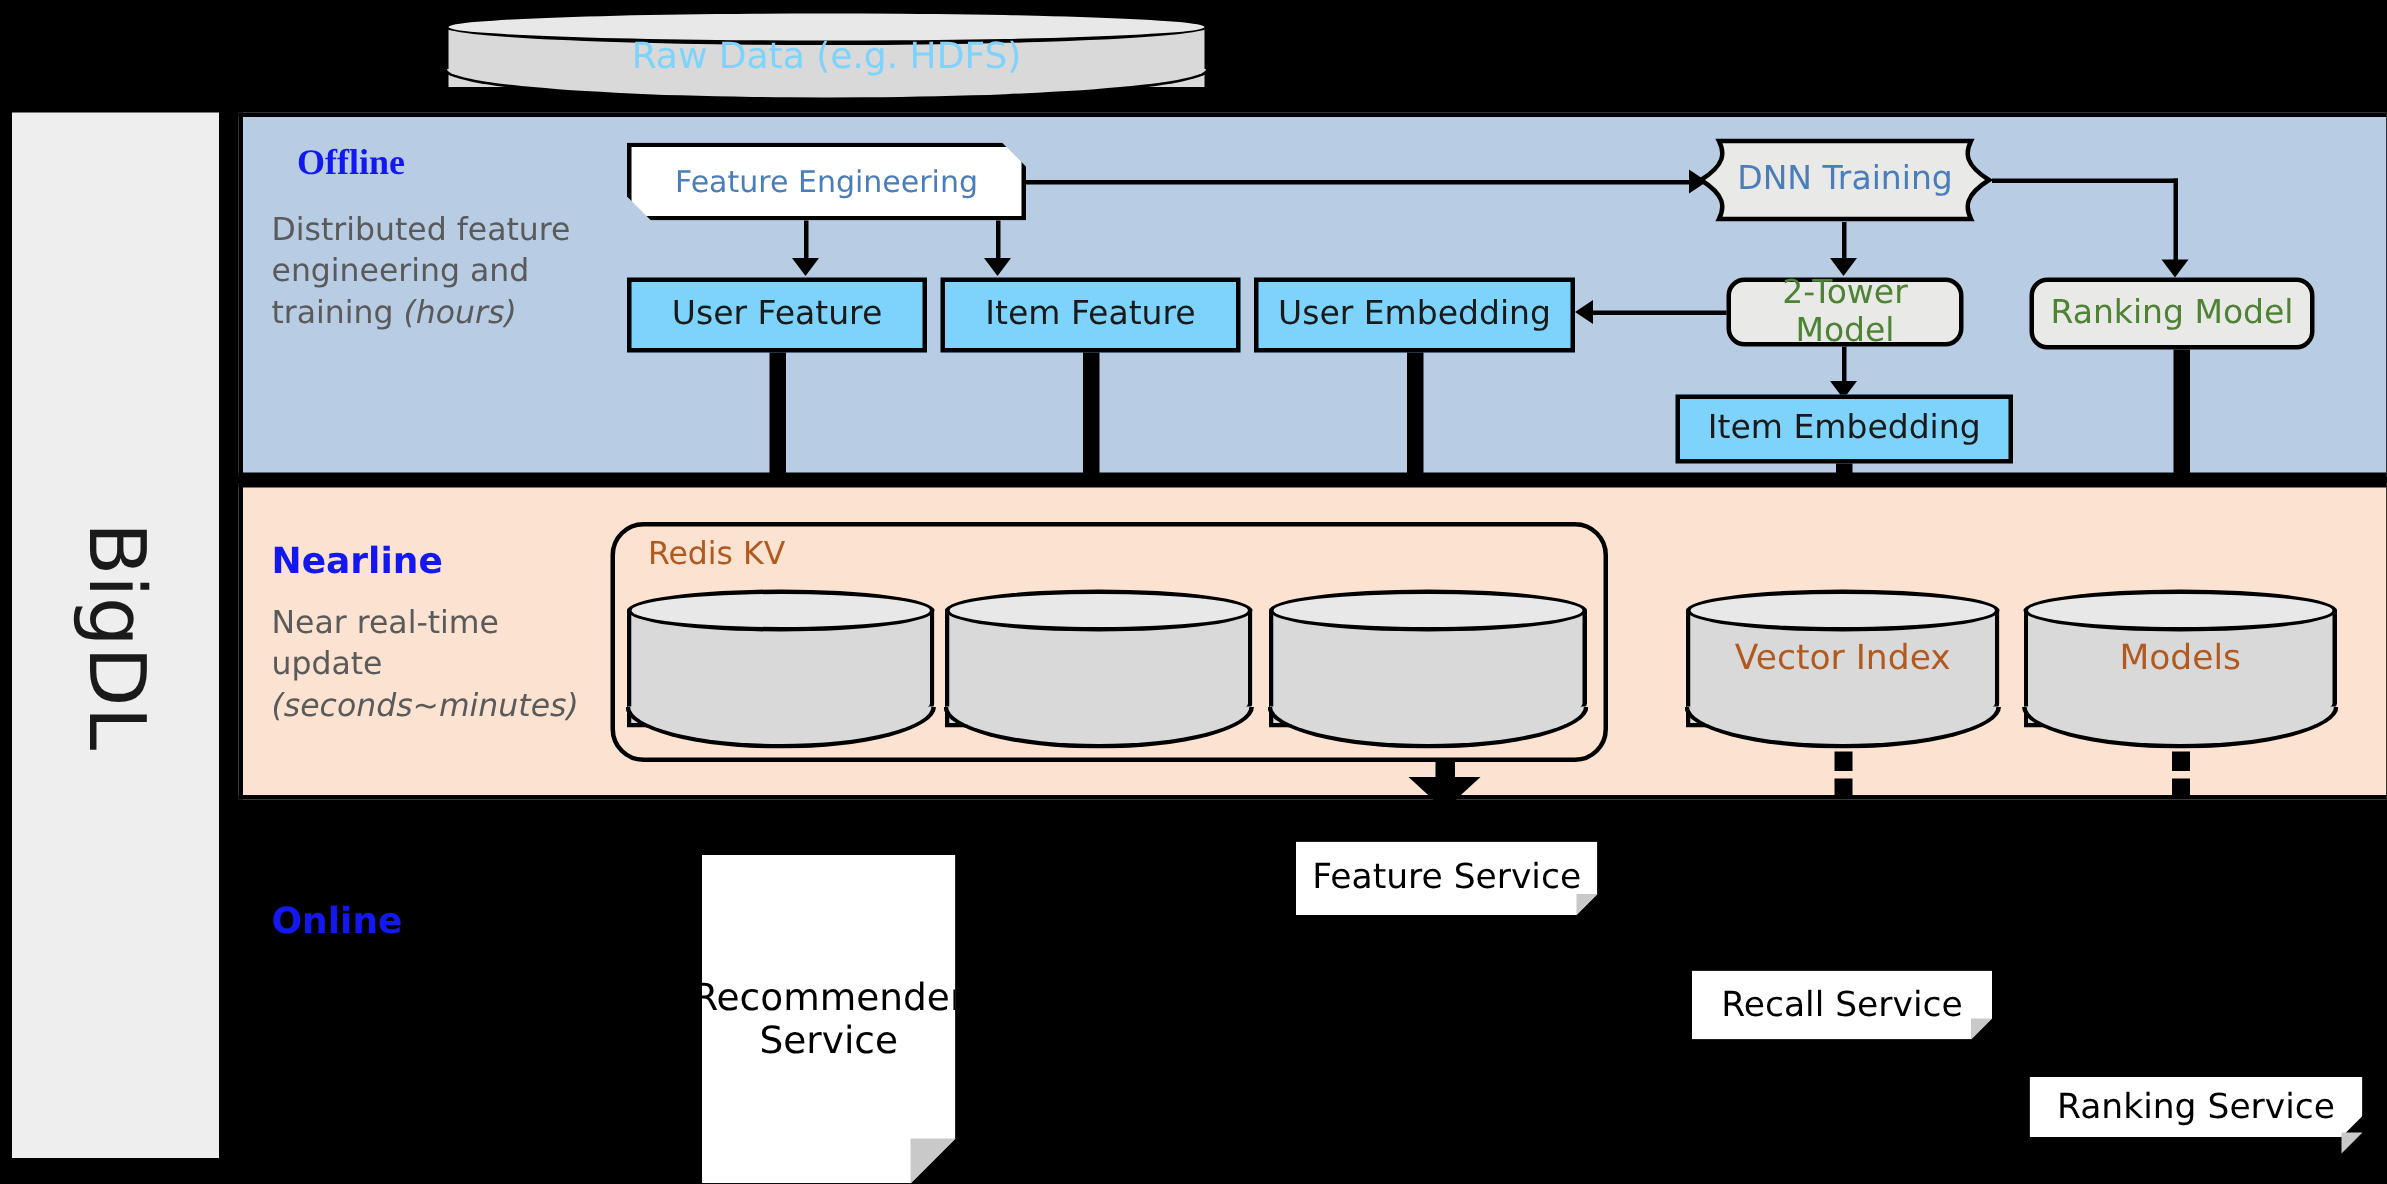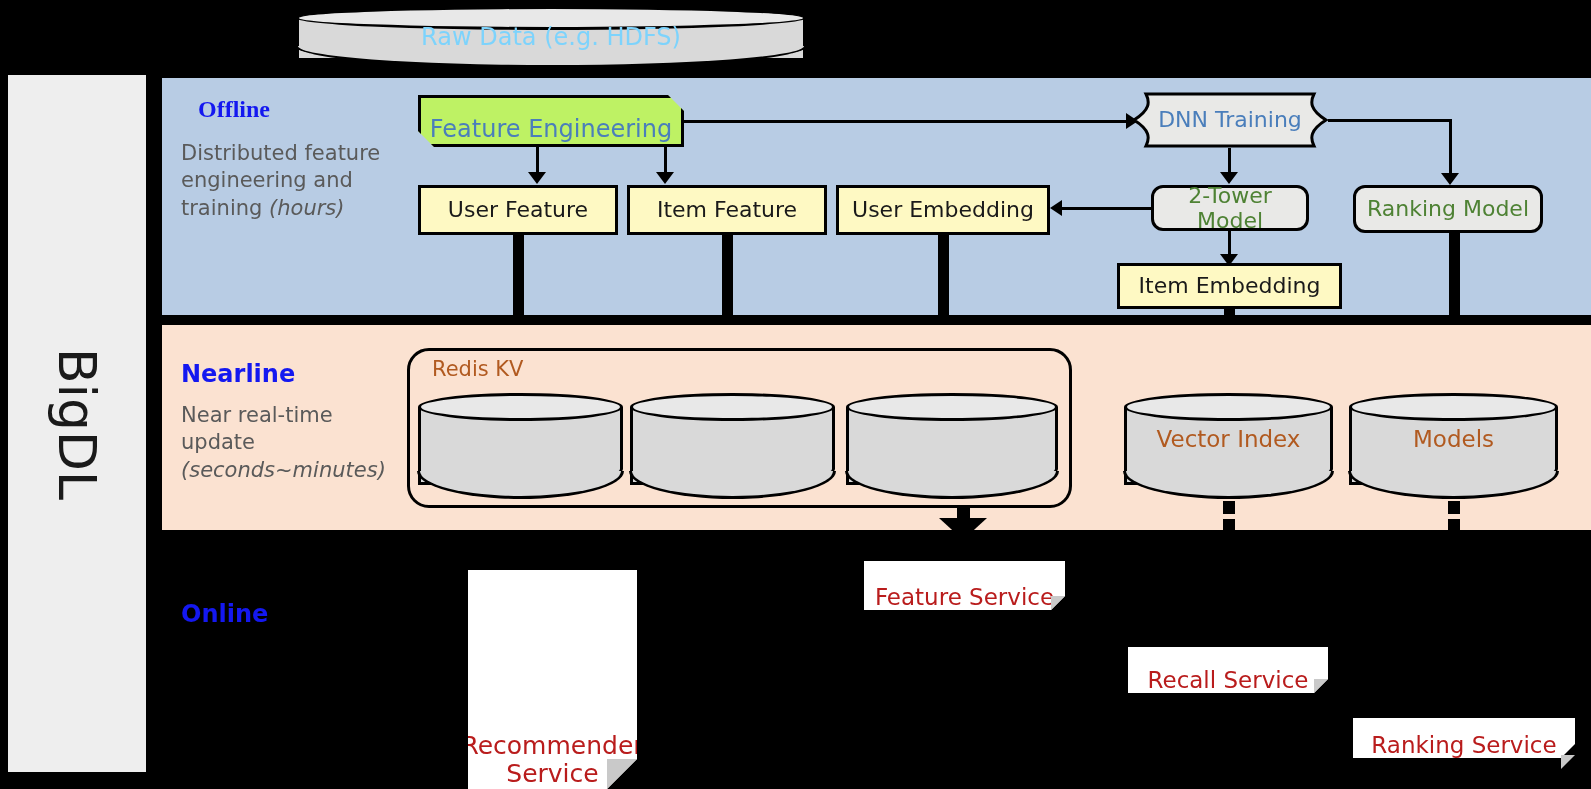--- a/index.html
+++ b/index.html
@@ -51,57 +51,55 @@
   .node {
     position:absolute;
     display:flex; align-items:center; justify-content:center;
     text-align:center;
     font-family:"DejaVu Sans", sans-serif;
     line-height:1.15;
   }
 
   
   .box-grey {
-    background:#fef9c3;
+    background:#7dd3fc;
     border:3px solid #000;
     color:#1a1a1a;
     font-size:22px;
   }
 
   
   .box-round {
     background:#e9e9e7;
     border:3px solid #000;
     border-radius:12px;
     font-size:22px;
   }
   .txt-green { color:#4e8234; }
 
   
   .box-clip {
-    background:#bef264;
-    border:3px solid #000;
-    font-size:24px;
+    background:#ffffff;
+    border:3px solid #000;
+    font-size:20px;
     color:#4a7ebb;
     clip-path: polygon(0 0, calc(100% - 16px) 0, 100% 16px, 100% 100%, 16px 100%, 0 calc(100% - 16px));
-    align-items: flex-end;
   }
 
   
   .box-brace { background:transparent; font-size:22px; color:#4a7ebb; }
   .box-brace svg { position:absolute; inset:0; width:100%; height:100%; }
   .box-brace span { position:relative; z-index:2; }
 
   
   .card-doc {
     background:#ffffff;
-    color:#b91c1c;
+    color:#000000;
     font-size:23px;
     clip-path: polygon(0 0, 100% 0, 100% calc(100% - 14px), calc(100% - 14px) 100%, 0 100%);
-    align-items: flex-end;
   }
   .card-doc.big { font-size:25px; clip-path: polygon(0 0, 100% 0, 100% calc(100% - 30px), calc(100% - 30px) 100%, 0 100%); }
   .fold {
     position:absolute; right:0; bottom:0;
     width:0; height:0;
     border-left:14px solid #c9c9c9;
     border-bottom:14px solid transparent;
     z-index:3;
   }
   .fold.big { border-left-width:30px; border-bottom-width:30px; }

